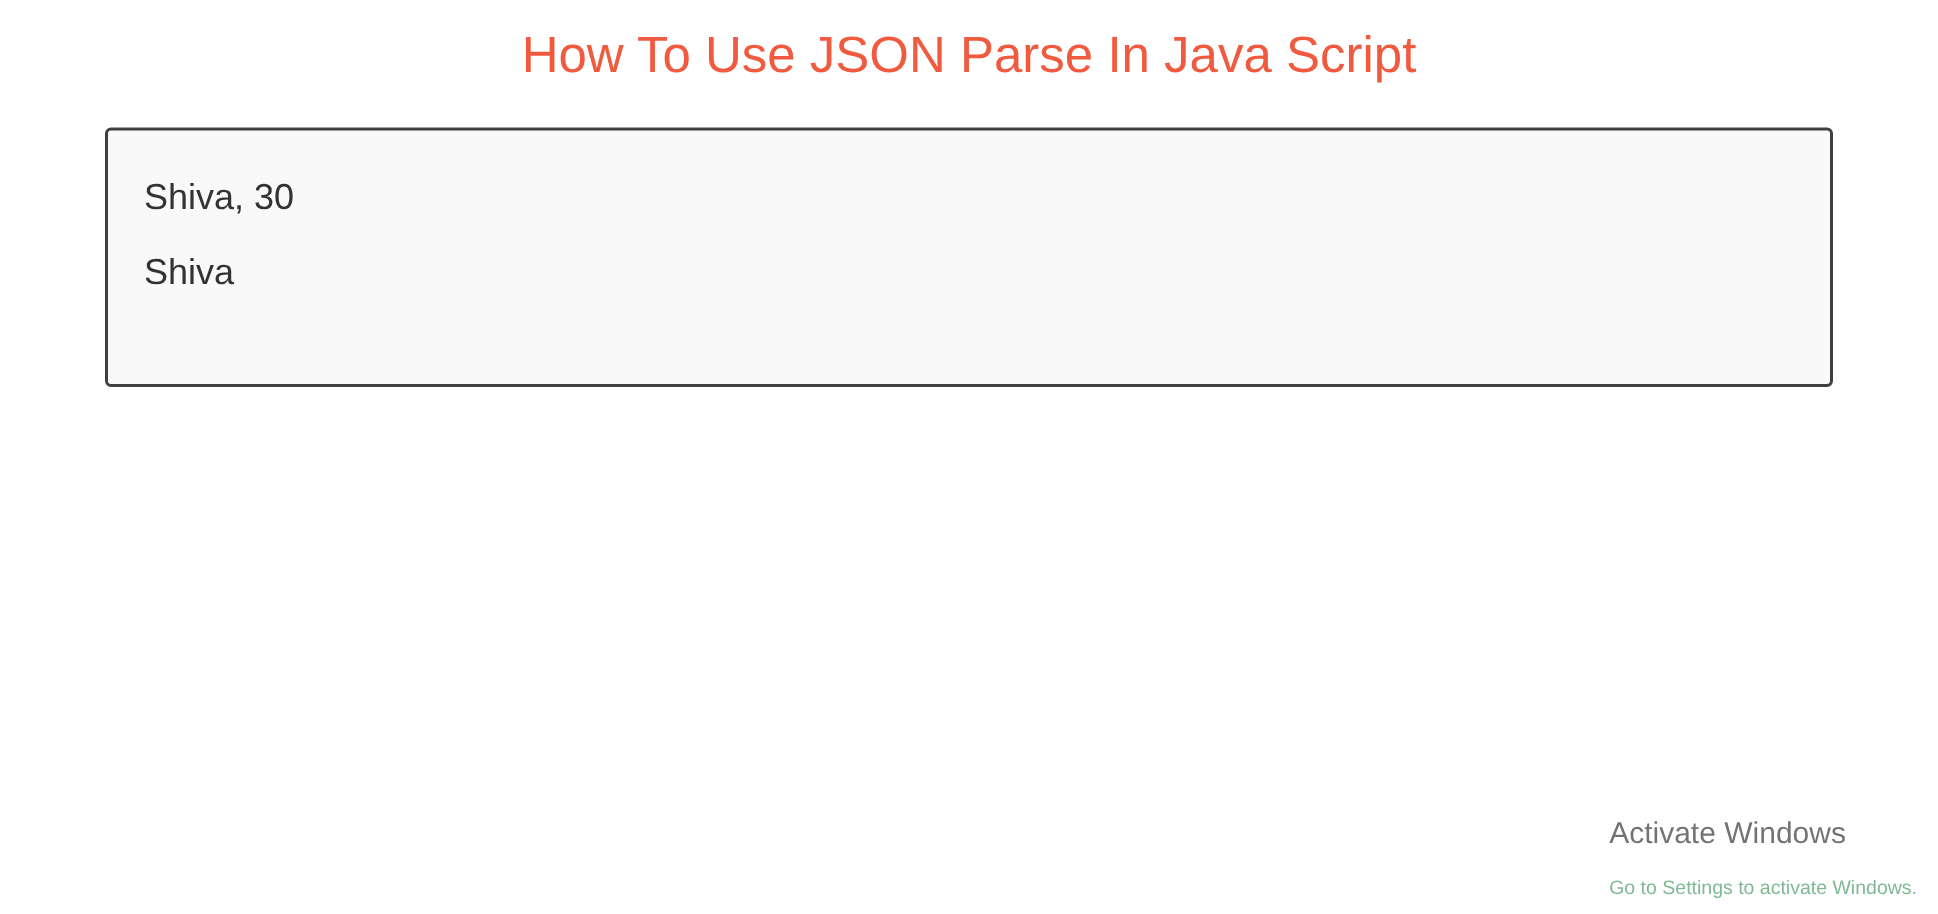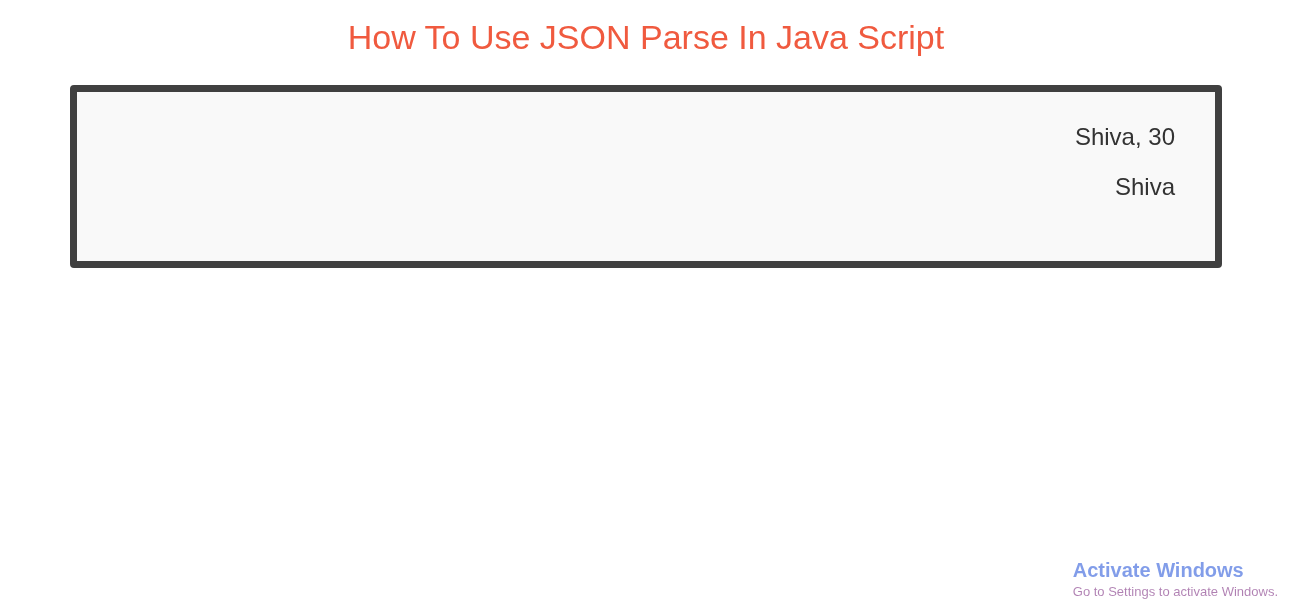--- a/index.html
+++ b/index.html
@@ -21,24 +21,23 @@
     .page-title {
       color: #f05a3f;
       font-size: 34px;
       font-weight: 400;
       text-align: center;
       padding-top: 18px;
       padding-bottom: 28px;
     }
     .content-box {
       background: #f9f9f9;
-      border: 7px solid #404040;
+      border: 2px solid #404040;
       border-radius: 4px;
       padding: 28px 40px 26px 24px;
-      text-align: right;
     }
     .line1 {
       color: #333333;
       font-size: 24px;
       line-height: 1.4;
       margin-bottom: 16px;
     }
     .line2 {
       color: #333333;
       font-size: 24px;
@@ -59,27 +58,27 @@
       position: absolute;
       right: 14px;
       bottom: 10px;
       text-align: left;
       color: #7d7d7d;
       opacity: 0.55;
       font-family: "Segoe UI", Arial, sans-serif;
     }
     .watermark-title {
       font-size: 20px;
-      font-weight: 700;
-      color: #1d4ed8;
-      margin-bottom: 2px;
+      font-weight: 400;
+      color: #000000;
+      margin-bottom: 16px;
     }
     .watermark-sub {
       font-size: 13px;
-      color: #701a75;
+      color: #15803d;
     }
   </style>
 </head>
 <body>
 
 <div class="container">
   <h1 class="page-title">How To Use JSON Parse In Java Script</h1>
 
   <div class="content-box">
     <p class="line1">Shiva, 30</p>

